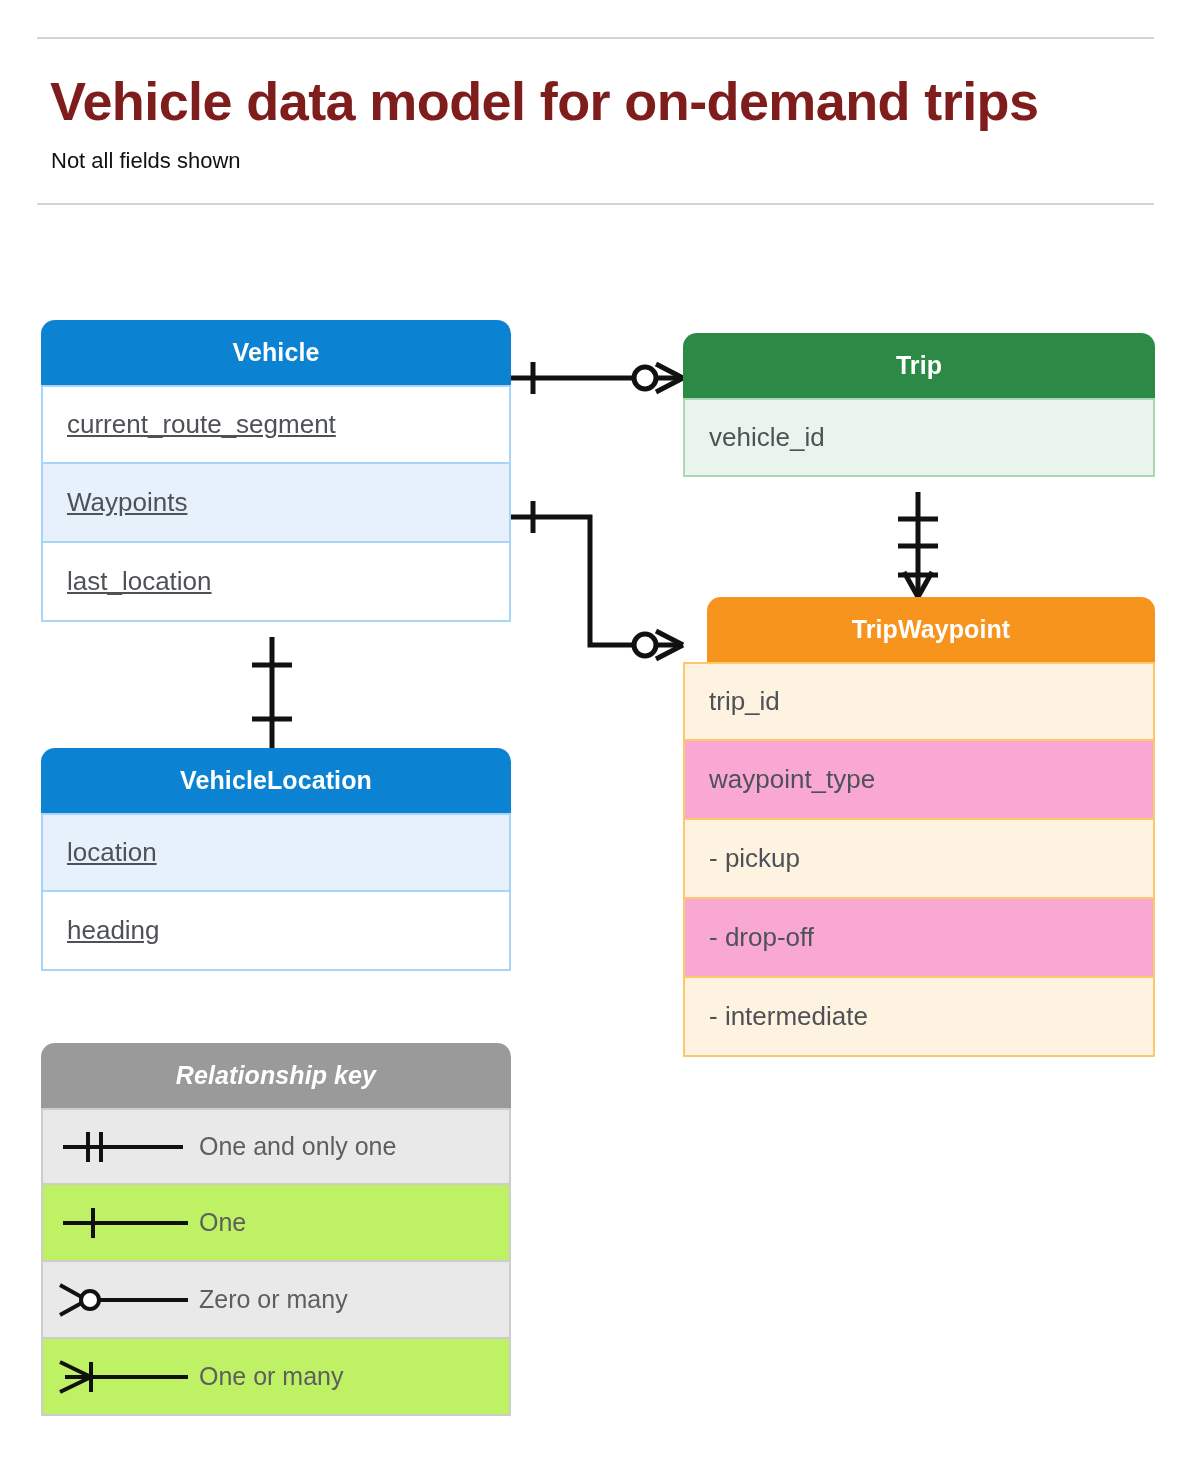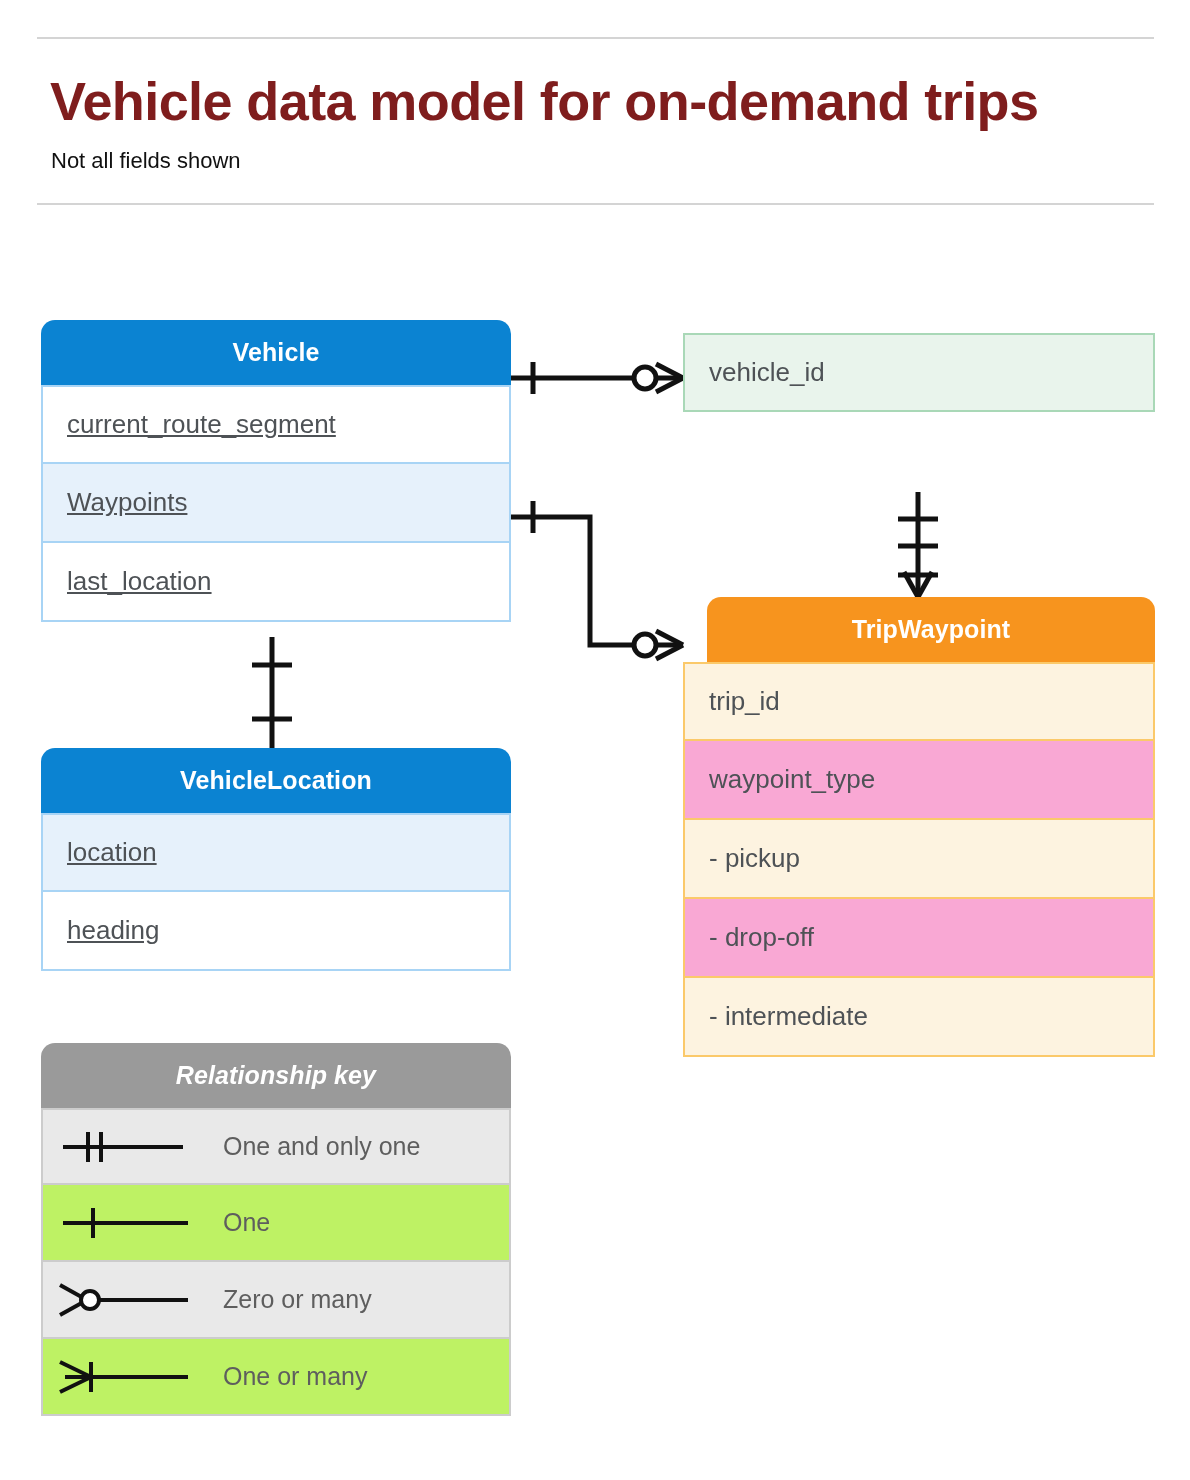--- a/index.html
+++ b/index.html
@@ -109,21 +109,21 @@
     padding-left: 0;
     font-size: 25px;
     color: #5e5e5e;
   }
   .legend-symbol {
     width: 156px;
     flex: 0 0 156px;
     height: 77px;
     position: relative;
   }
-  .legend-label { white-space: nowrap; margin-left: 24px; }
+  .legend-label { white-space: nowrap; }
 
   
   #connectors {
     position: absolute;
     left: 0; top: 0;
     width: 1190px; height: 1480px;
     pointer-events: none;
   }
 </style>
 </head>
@@ -182,20 +182,21 @@
     <div class="entity-row">last_location</div>
   </div>
 
   <div class="entity theme-blue" id="entity-vehicle-location">
     <div class="entity-header">VehicleLocation</div>
     <div class="entity-row first alt">location</div>
     <div class="entity-row">heading</div>
   </div>
 
   <div class="entity theme-green" id="entity-trip">
+    <div class="entity-header">Trip</div>
     <div class="entity-row first alt">vehicle_id</div>
   </div>
 
   <div class="entity theme-orange" id="entity-tripwaypoint">
     <div class="entity-header">TripWaypoint</div>
     <div class="entity-row first alt">trip_id</div>
     <div class="entity-row">waypoint_type</div>
     <div class="entity-row alt">- pickup</div>
     <div class="entity-row">- drop-off</div>
     <div class="entity-row alt">- intermediate</div>

